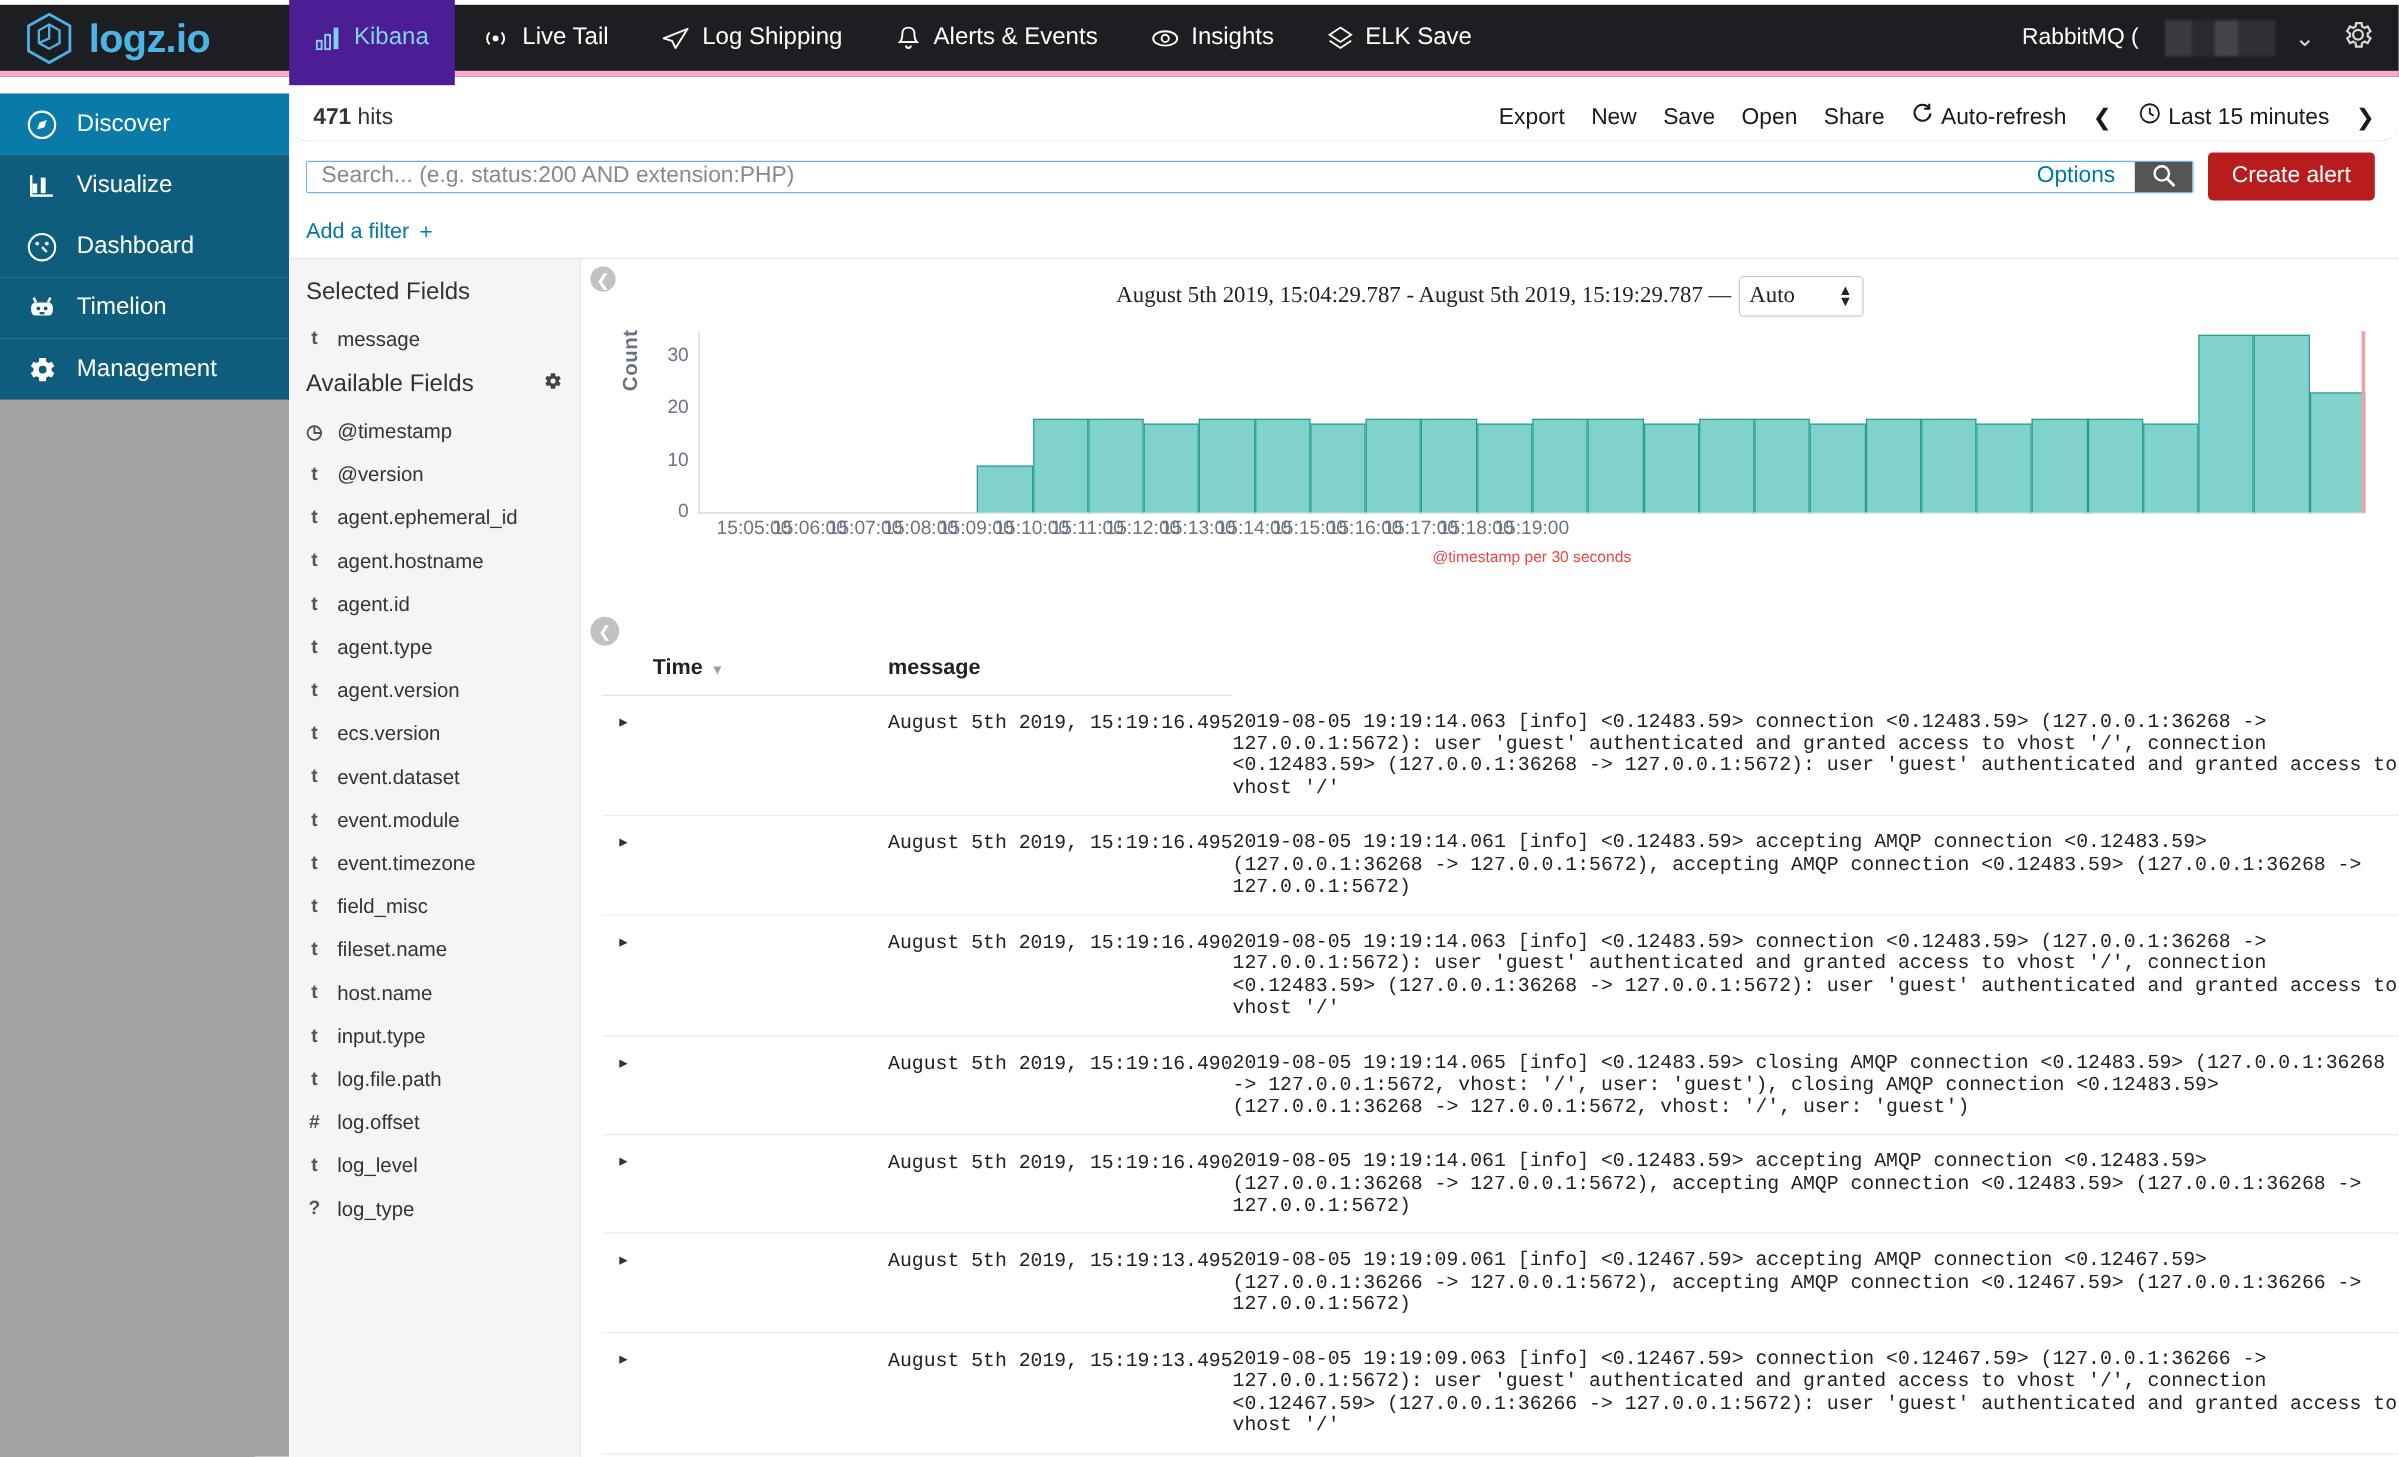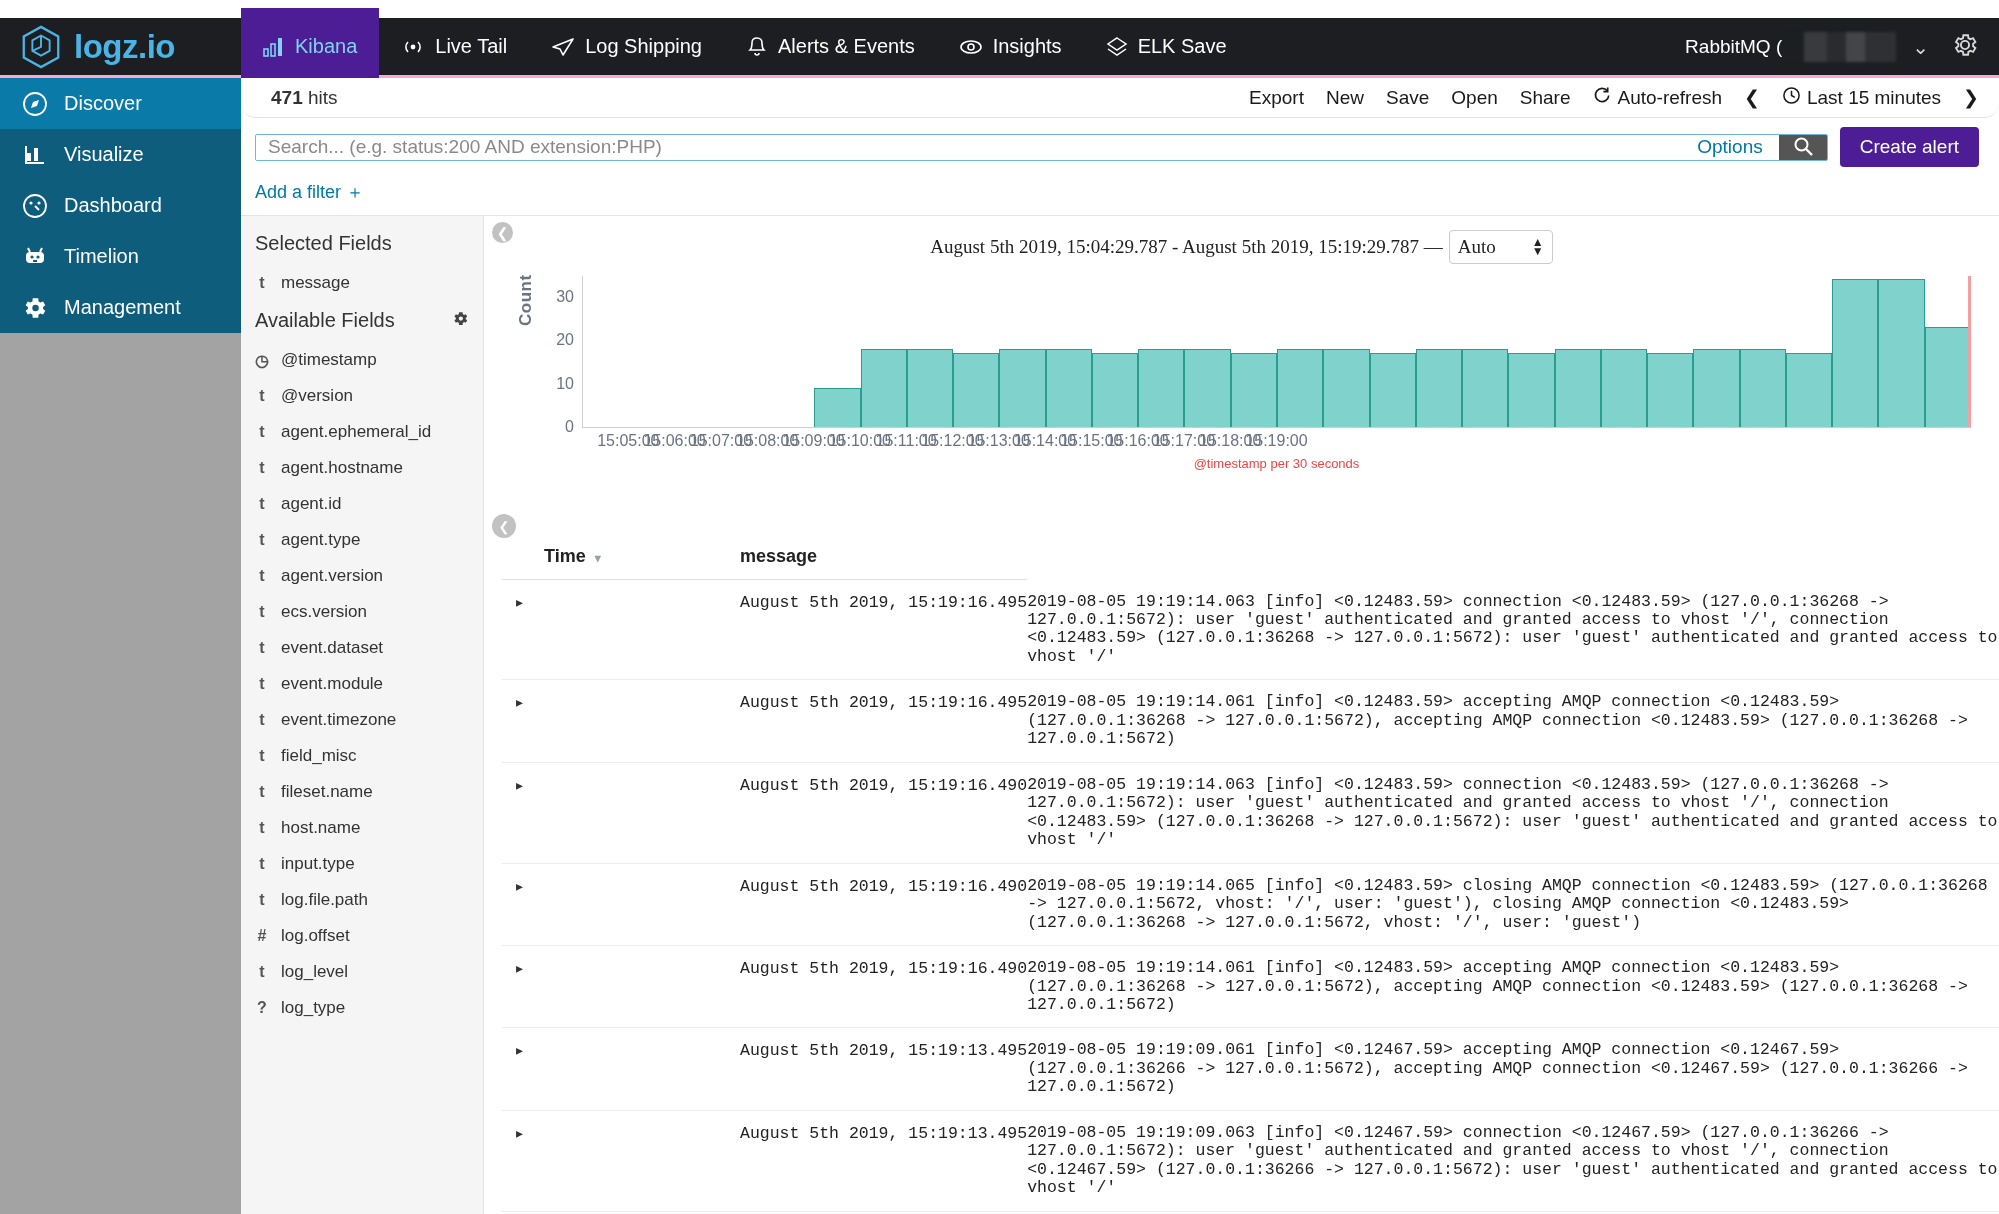--- a/index.html
+++ b/index.html
@@ -6,23 +6,23 @@
   html, body {
     width: 1999px; height: 1214px;
     font-family: "Liberation Sans", sans-serif;
     background: #ffffff;
     overflow: hidden;
   }
   body { position: relative; }
 
   
   .topbar {
-    position: absolute; top: 18px; left: 0; width: 1999px; height: 60px;
+    position: absolute; top: 4px; left: 0; width: 1999px; height: 60px;
     background: #1c1e21; display: flex; align-items: center;
-    border-bottom: 3px solid #f9a8d4;
+    border-bottom: 5px solid #f9a8d4;
   }
   .brand {
     width: 241px; height: 78px; display: flex; align-items: center;
     padding-left: 18px; gap: 10px; flex: none;
   }
   .brand-logo { width: 46px; height: 46px; flex: none; }
   .brand-text {
     color: #4bb4e6; font-size: 33px; font-weight: bold; letter-spacing: -0.5px;
   }
   .nav-item {
@@ -54,21 +54,21 @@
     height: 51px; display: flex; align-items: center; gap: 16px;
     padding-left: 22px; color: #ffffff; font-size: 20px;
     background: #0f5d7d;
   }
   .side-item.active { background: #0a7ba8; }
   .side-ico { width: 26px; display: flex; justify-content: center; }
 
   
   .main { position: absolute; top: 78px; left: 241px; width: 1758px; height: 1136px; background: #fff; }
   .toolbar {
-    height: 40px; display: flex; align-items: center; padding: 0 20px 0 30px;
+    height: 40px; display: flex; align-items: center; padding: 0 20px 0 20px;
     border-bottom: 1px solid #e4e4e4;
     border-radius: 15px;
   }
   .hits { font-size: 19px; color: #333; }
   .hits b { font-weight: bold; }
   .tb-actions { margin-left: auto; display: flex; align-items: center; gap: 22px; }
   .tb-link { font-size: 19px; color: #1a1a1a; display: flex; align-items: center; gap: 6px; white-space: nowrap; }
   .tb-arrow { font-size: 19px; color: #1a1a1a; }
 
   
@@ -81,21 +81,21 @@
     flex: 1; height: 38px; border: 0; outline: none; padding: 0 12px;
     font-size: 19px; font-family: "Liberation Sans", sans-serif; color: #333;
   }
   .searchbox input::placeholder { color: #8a8a8a; }
   .options-btn { font-size: 19px; color: #0079a5; padding: 0 16px; white-space: nowrap; }
   .search-btn {
     width: 48px; height: 40px; background: #555; color: #fff; border: 0;
     display: flex; align-items: center; justify-content: center; flex: none;
   }
   .create-alert {
-    height: 40px; background: #4c1d95; color: #fff; border: 0; border-radius: 4px;
+    height: 40px; background: #b91c1c; color: #fff; border: 0; border-radius: 4px;
     font-size: 19px; padding: 0 20px; font-family: "Liberation Sans", sans-serif;
     white-space: nowrap;
   }
   .filterrow { padding: 13px 0 11px 14px; }
   .addfilter { font-size: 18px; color: #0079a5; }
 
   
   .body-split { display: flex; height: 1011px; }
   .fieldpane {
     width: 243px; background: #f5f5f5; border-top: 1px solid #e4e4e4;

